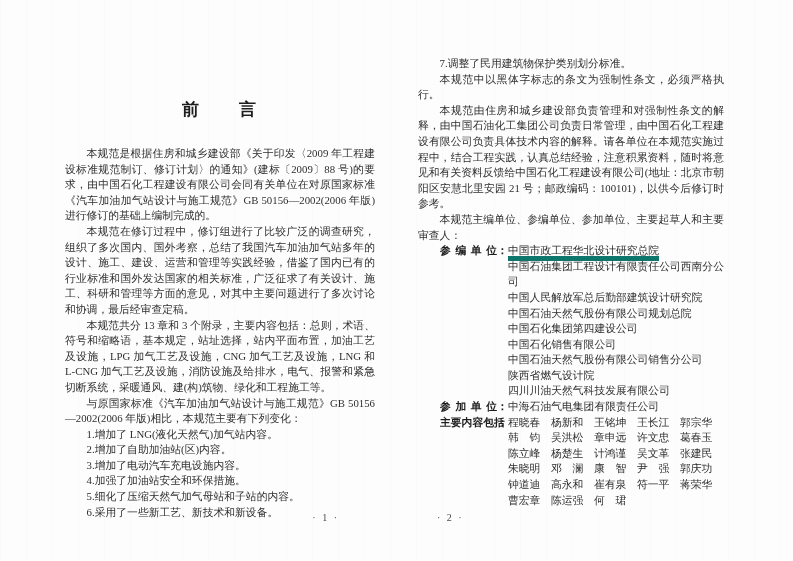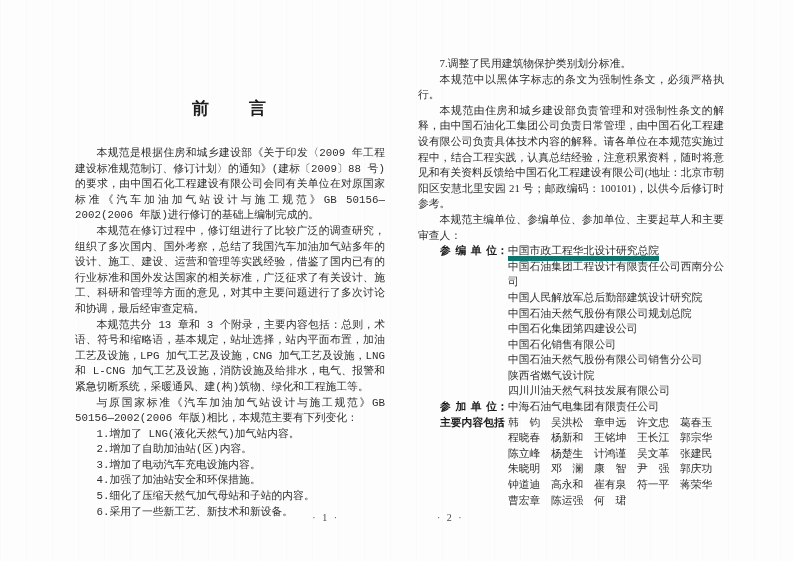--- a/index.html
+++ b/index.html
@@ -27,21 +27,21 @@
       transparent 1px 26px
     );
     pointer-events: none;
   }
   .page {
     position: absolute;
     font-size: 10.8px;
     line-height: 15.6px;
     text-align: justify;
   }
-  .page-left  { left: 75px;  top: 100px; width: 310px; font-family: Liberation Mono, monospace; }
+  .page-left  { left: 65px;  top: 100px; width: 310px; }
   .page-right { left: 418px; top: 56px;  width: 306px; }
 
   .doc-title {
     font-size: 17px;
     font-weight: 700;
     letter-spacing: 2px;
     text-align: center;
     color: #1d1d1d;
     margin: 0 0 26px 0;
     line-height: 20px;
@@ -146,24 +146,24 @@
 
     <div class="unit-row">
       <span class="unit-label"><span class="label-chars">参加单位</span><span>：</span></span>
       <span class="unit-orgs">中海石油气电集团有限责任公司</span>
     </div>
 
     <div class="unit-row">
       <span class="unit-label"><span class="label-chars">主要内容包括</span><span>：</span></span>
       <span class="drafter-grid">
         <span class="drafter-row" style="display:block">
-          <span class="drafter-name">韩　钧</span><span class="drafter-name">吴洪松</span><span class="drafter-name">章申远</span><span class="drafter-name">许文忠</span><span class="drafter-name">葛春玉</span>
+          <span class="drafter-name">程晓春</span><span class="drafter-name">杨新和</span><span class="drafter-name">王铭坤</span><span class="drafter-name">王长江</span><span class="drafter-name">郭宗华</span>
         </span>
         <span class="drafter-row" style="display:block">
-          <span class="drafter-name">程晓春</span><span class="drafter-name">杨新和</span><span class="drafter-name">王铭坤</span><span class="drafter-name">王长江</span><span class="drafter-name">郭宗华</span>
+          <span class="drafter-name">韩　钧</span><span class="drafter-name">吴洪松</span><span class="drafter-name">章申远</span><span class="drafter-name">许文忠</span><span class="drafter-name">葛春玉</span>
         </span>
         <span class="drafter-row" style="display:block">
           <span class="drafter-name">陈立峰</span><span class="drafter-name">杨楚生</span><span class="drafter-name">计鸿谨</span><span class="drafter-name">吴文革</span><span class="drafter-name">张建民</span>
         </span>
         <span class="drafter-row" style="display:block">
           <span class="drafter-name">朱晓明</span><span class="drafter-name">邓　澜</span><span class="drafter-name">康　智</span><span class="drafter-name">尹　强</span><span class="drafter-name">郭庆功</span>
         </span>
         <span class="drafter-row" style="display:block">
           <span class="drafter-name">钟道迪</span><span class="drafter-name">高永和</span><span class="drafter-name">崔有泉</span><span class="drafter-name">符一平</span><span class="drafter-name">蒋荣华</span>
         </span>

